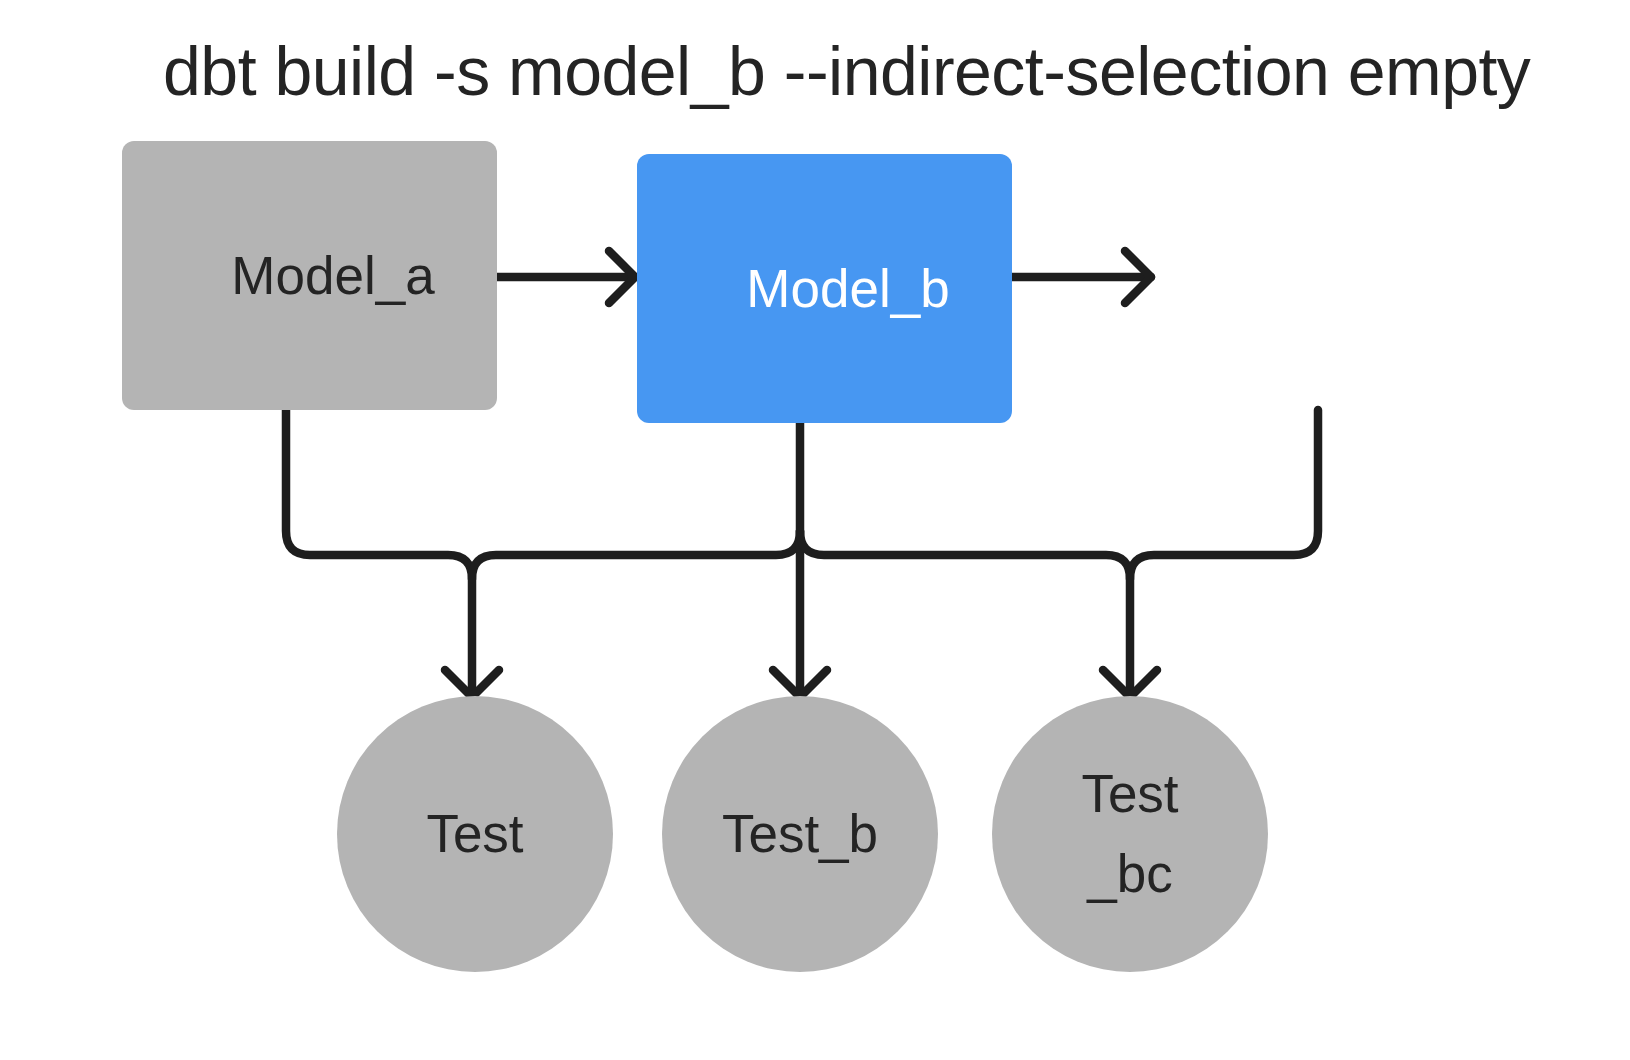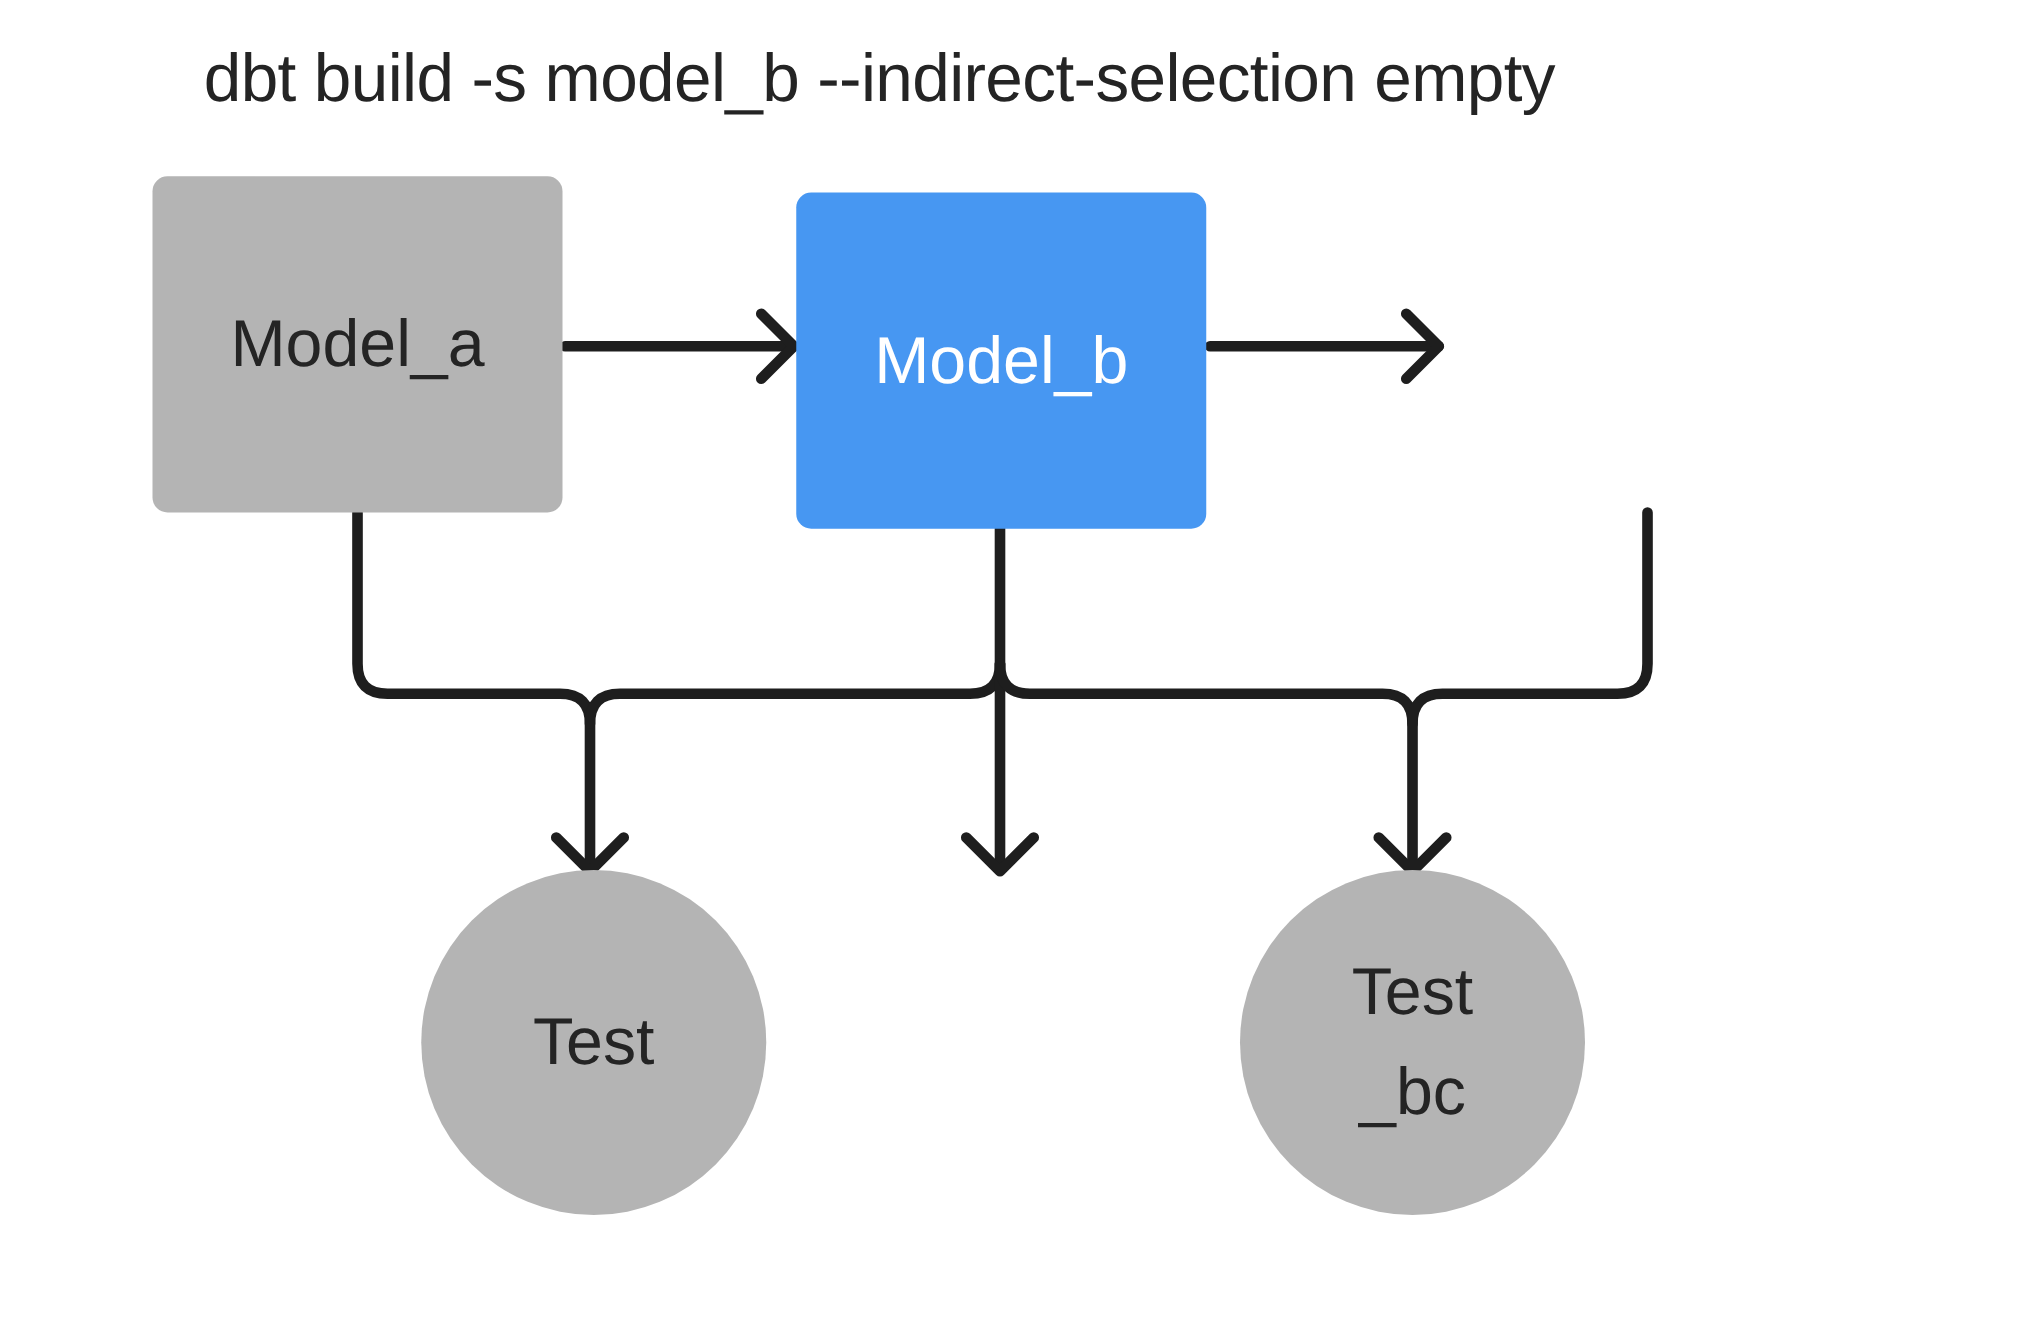--- a/index.html
+++ b/index.html
@@ -12,21 +12,21 @@
     width: 1630px;
     height: 1060px;
     background: var(--background, #ffffff);
     font-family: "Liberation Sans", sans-serif;
     overflow: hidden;
   }
   .title {
     position: absolute;
     left: 163px;
     top: 32px;
-    font-size: 54px;
+    font-size: 68px;
     font-weight: 500;
     letter-spacing: -0.5px;
     color: var(--text-dark, #242424);
     white-space: nowrap;
   }
   .edges {
     position: absolute;
     left: 0;
     top: 0;
     width: 1630px;
@@ -47,20 +47,21 @@
     font-size: 53px;
     font-weight: 400;
     color: var(--text-dark, #242424);
     text-align: center;
   }
   .model {
     width: 328px;
     height: 269px;
     border-radius: 12px;
     background: var(--node-gray, #b4b4b4);
+    padding-left: 47px;
   }
   .model.highlight {
     background: var(--accent-blue, #4797f2);
     color: var(--text-on-blue, #ffffff);
   }
   .test {
     width: 276px;
     height: 276px;
     border-radius: 50%;
     background: var(--node-gray, #b4b4b4);
@@ -112,19 +113,23 @@
 
   <div class="node model model-b highlight">
     <span>Model_b</span>
   </div>
 
 
   <div class="node test test-ab">
     <span>Test</span>
   </div>
 
+  <div class="node test test-b">
+    <span>Test_b</span>
+    <span></span>
+  </div>
 
   <div class="node test test-bc">
     <span>Test</span>
     <span>_bc</span>
   </div>
 
 </div>
 
 </body></html>

